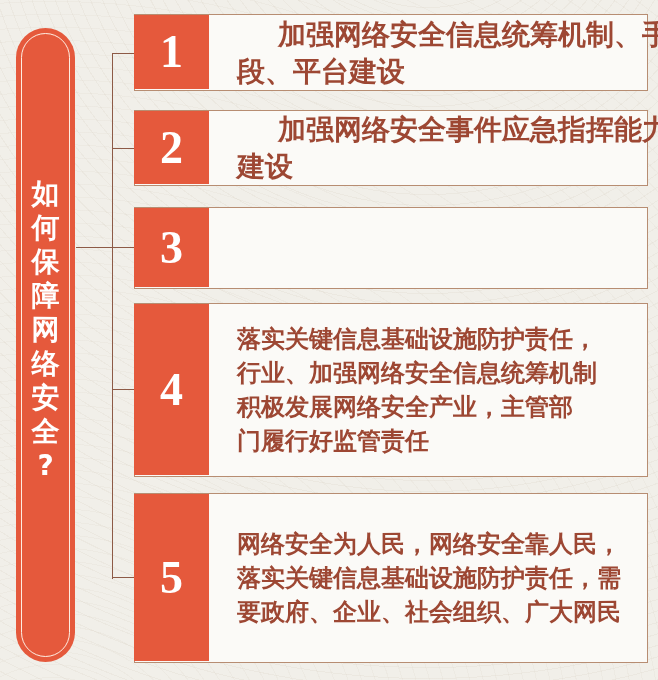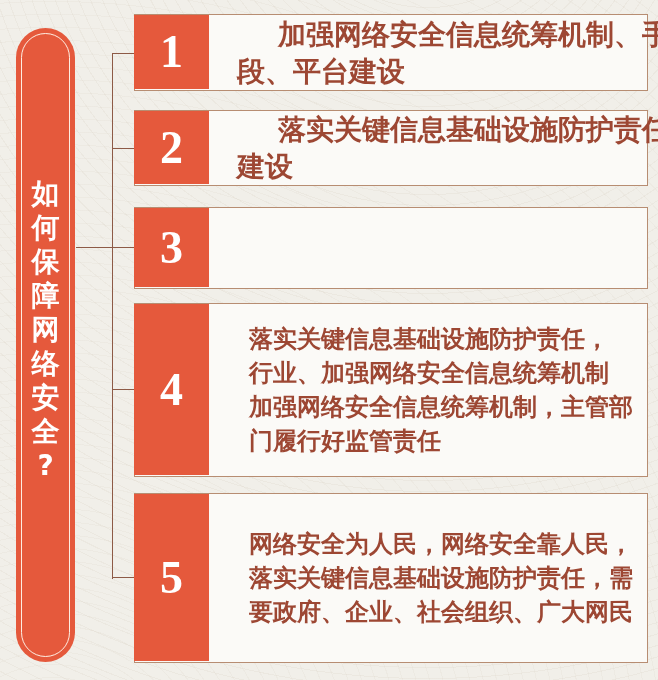--- a/index.html
+++ b/index.html
@@ -48,21 +48,21 @@
   .num{
     color:#ffffff;font-family:"Liberation Serif","DejaVu Serif",serif;
     font-weight:bold;font-size:46px;line-height:1;
   }
   .textarea{
     position:absolute;left:102px;top:0;bottom:0;right:6px;
     display:flex;flex-direction:column;justify-content:center;
     color:var(--text,#9d4733);font-weight:bold;
   }
   .textarea.size-l{font-size:28px;line-height:37px;}
-  .textarea.size-s{font-size:24px;line-height:34px;margin-left:12px;}
+  .textarea.size-s{font-size:24px;line-height:34px;}
   .tline{white-space:nowrap;}
   .tline.indent{padding-left:8px;margin-left:33px;}
 </style>
 </head>
 <body>
 
 <div class="canvas">
 
   <div class="pill">
     <div class="pill-inner"></div>
@@ -94,39 +94,39 @@
       <div class="tline indent">加强网络安全信息统筹机制、手</div>
       <div class="tline">段、平台建设</div>
     </div>
   </div>
 
   <div class="row" style="top:110px;height:76px;">
     <div class="numbox">
       <span class="num">2</span>
     </div>
     <div class="textarea size-l">
-      <div class="tline indent">落实关键信息基础设施防护责任</div>
+      <div class="tline indent">加强网络安全事件应急指挥能力</div>
       <div class="tline">建设</div>
     </div>
   </div>
 
   <div class="row" style="top:207px;height:82px;">
     <div class="numbox">
       <span class="num">3</span>
     </div>
   </div>
 
   <div class="row" style="top:303px;height:174px;">
     <div class="numbox">
       <span class="num">4</span>
     </div>
     <div class="textarea size-s">
       <div class="tline">落实关键信息基础设施防护责任，</div>
       <div class="tline">行业、加强网络安全信息统筹机制</div>
-      <div class="tline">加强网络安全信息统筹机制，主管部</div>
+      <div class="tline">积极发展网络安全产业，主管部</div>
       <div class="tline">门履行好监管责任</div>
     </div>
   </div>
 
   <div class="row" style="top:493px;height:170px;">
     <div class="numbox">
       <span class="num">5</span>
     </div>
     <div class="textarea size-s">
       <div class="tline">网络安全为人民，网络安全靠人民，</div>

